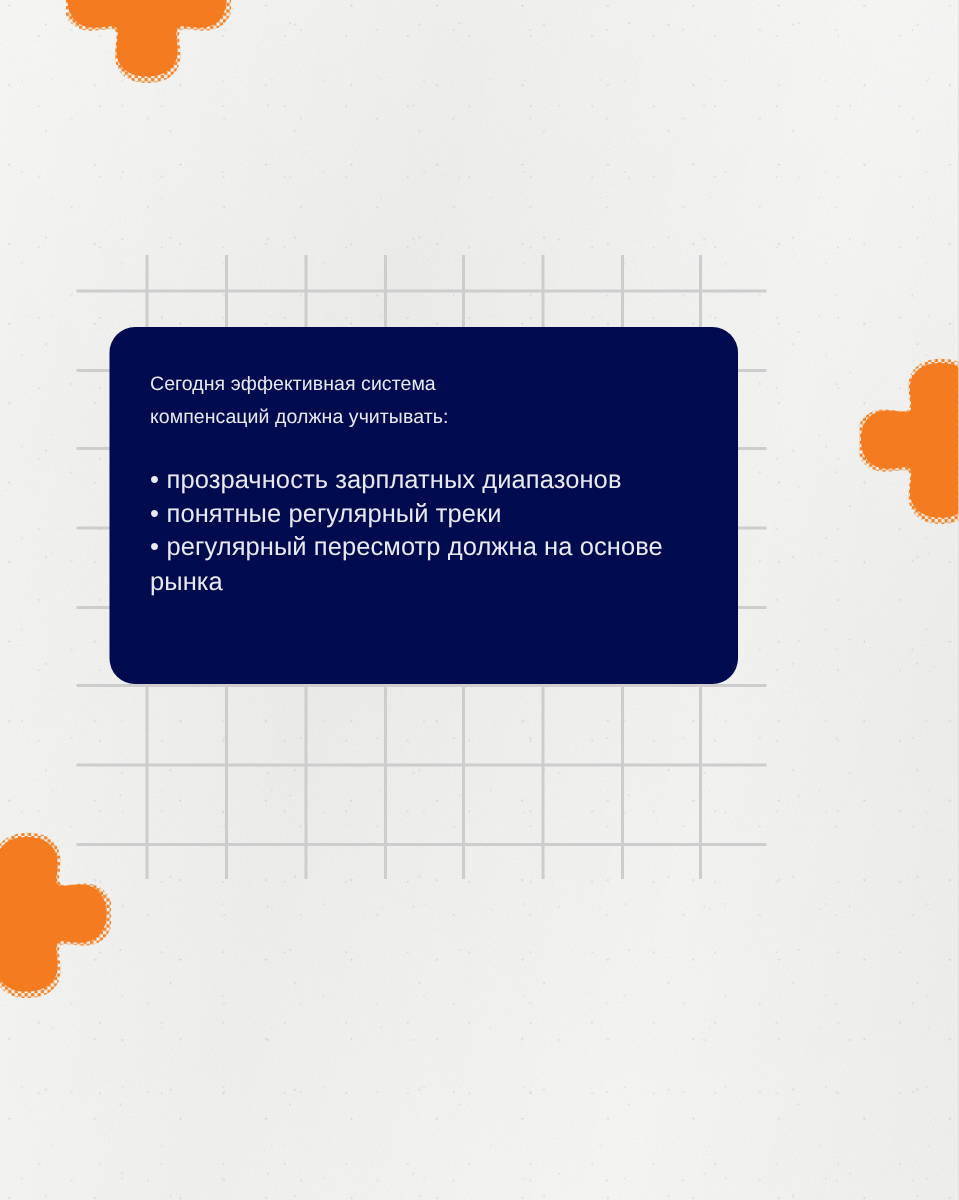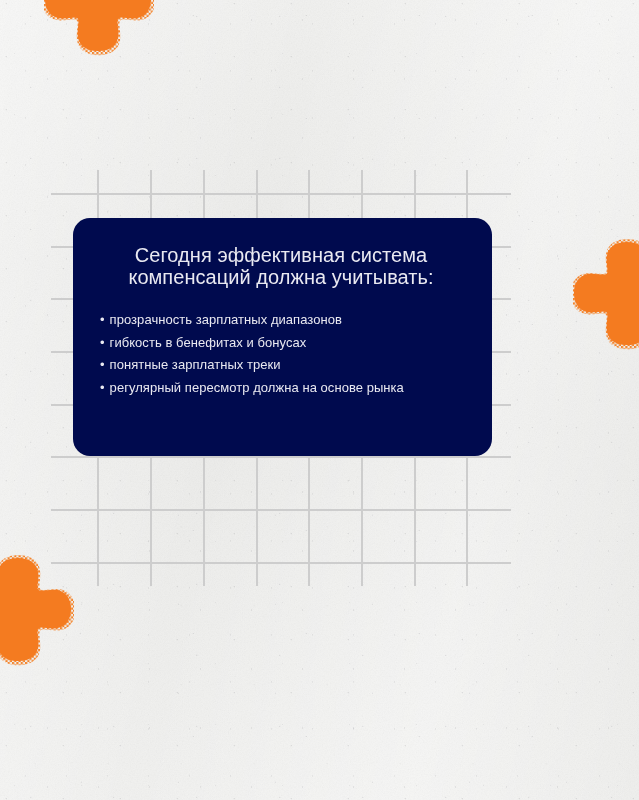--- a/index.html
+++ b/index.html
@@ -81,36 +81,35 @@
     width: 419px;
     height: 238px;
     background: #000a4e;
     border-radius: 17px;
     box-sizing: border-box;
     padding: 27px 30px 0 27px;
   }
 
   .card-heading {
     margin: 0;
-    font-size: 20px;
+    font-size: 13px;
     line-height: 21.5px;
     font-weight: 400;
     color: #e9e9f1;
     letter-spacing: 0.05px;
     white-space: pre-line;
-    text-align: center;
   }
 
   .bullet-list {
     list-style: none;
     margin: 21px 0 0 0;
     padding: 0;
   }
   .bullet-list li {
-    font-size: 13px;
+    font-size: 17px;
     line-height: 22.5px;
     font-weight: 400;
     color: #e9e9f1;
     letter-spacing: 0.05px;
     text-indent: 0;
   }
   .bullet-list li .bullet-mark {
     margin-right: 5px;
   }
 </style>
@@ -207,19 +206,18 @@
       </g>
     </svg>
   </div>
 
   <div class="content-card">
     <p class="card-heading">Сегодня эффективная система
 компенсаций должна учитывать:</p>
 
     <ul class="bullet-list" id="bullet-list">
         <li><span class="bullet-mark">•</span><span>прозрачность зарплатных диапазонов</span></li>
-        <li><span class="bullet-mark">•</span><span>гибкость в бенефитах и бонусах</span></li>
-        <li><span class="bullet-mark">•</span><span>понятные зарплатных треки</span></li>
+        <li><span class="bullet-mark">•</span><span>понятные регулярный треки</span></li>
         <li><span class="bullet-mark">•</span><span>регулярный пересмотр должна на основе рынка</span></li>
       </ul>
   </div>
 
 </div>
 
 </body></html>

